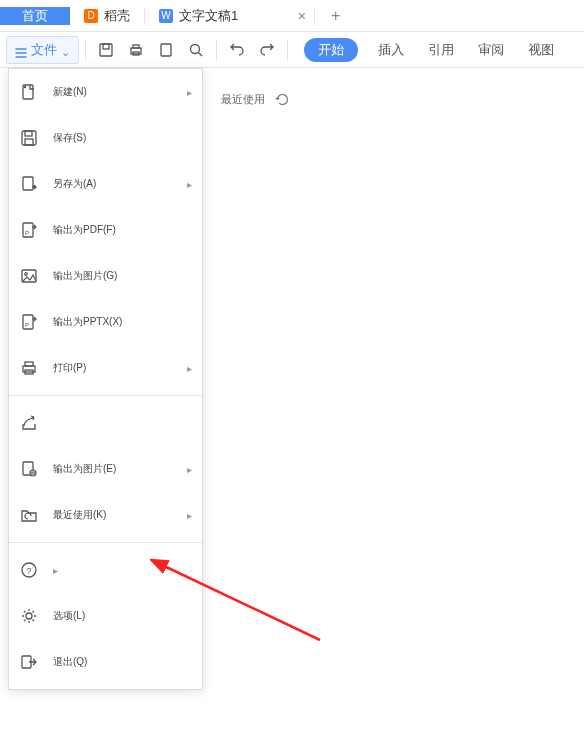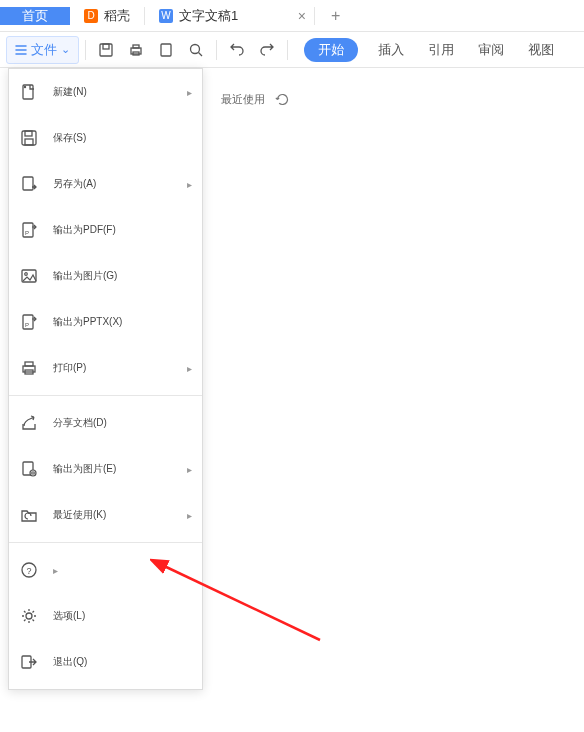--- a/index.html
+++ b/index.html
@@ -45,21 +45,21 @@
   .toolbar {
     display: flex;
     align-items: center;
     height: 36px;
     border-bottom: 1px solid #e5e5e5;
     padding: 0 6px;
     gap: 2px;
   }
   .file-btn {
     display: inline-flex;
-    align-items: center;
+    align-items: flex-end;
     gap: 4px;
     background: #f2f6ff;
     color: #4a8bf5;
     border: 1px solid #cfe0ff;
     border-radius: 3px;
     padding: 4px 8px;
     cursor: pointer;
   }
   .tb-icon {
     width: 28px; height: 28px;
@@ -295,21 +295,20 @@
 
   <div class="menu-sep"></div>
 
   <div class="menu-item">
     <span class="mi-icon">
       <svg width="18" height="18" viewBox="0 0 18 18">
           <path d="M4 12 C4 5 12 5 14 3 M14 3 l-3 -1 M14 3 l-1 3" fill="none" stroke="#555" stroke-width="1.3"></path>
           <path d="M3 10 v5 h12 v-5" fill="none" stroke="#555" stroke-width="1.3"></path>
         </svg>
     </span>
-    <span class="mi-label">分享文档(D)</span>
   </div>
 
   <div class="menu-item">
     <span class="mi-icon">
       <svg width="18" height="18" viewBox="0 0 18 18">
           <rect x="3" y="2" width="10" height="13" rx="1" fill="none" stroke="#555" stroke-width="1.3"></rect>
           <circle cx="13" cy="13" r="3" fill="#fff" stroke="#555" stroke-width="1.2"></circle>
           <rect x="11.8" y="12" width="2.4" height="2" fill="none" stroke="#555" stroke-width="1"></rect>
         </svg>
     </span>

